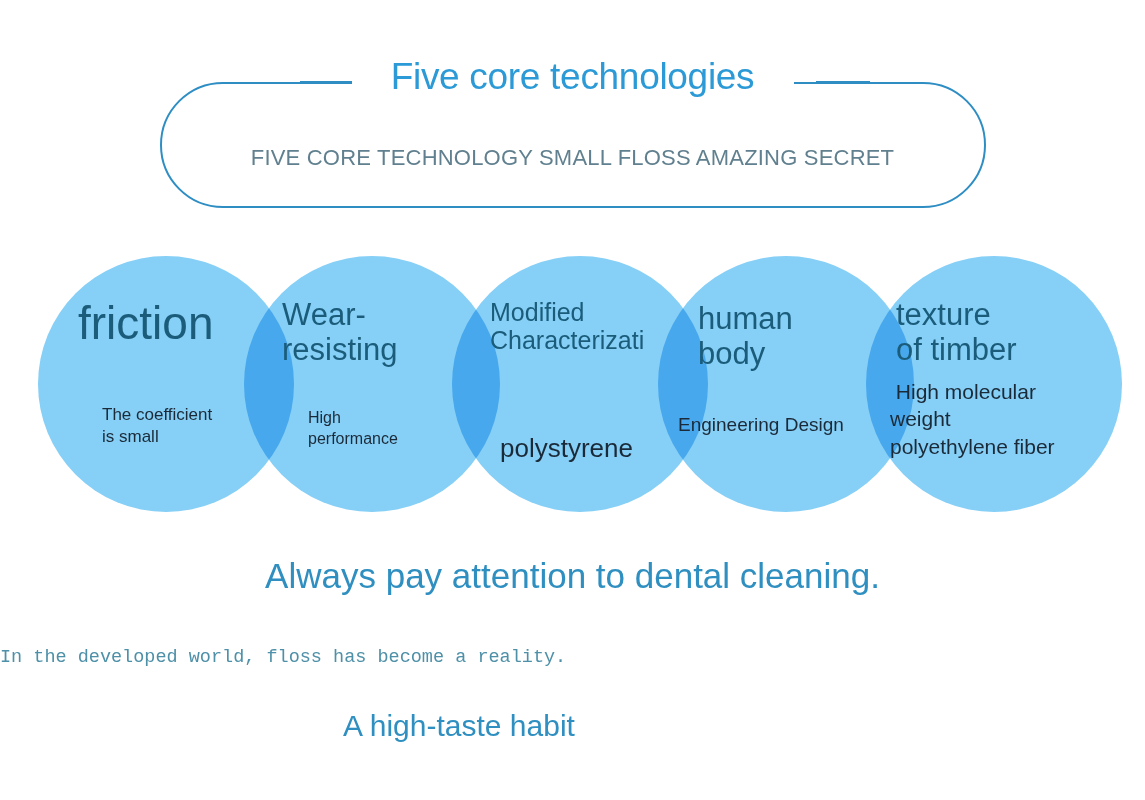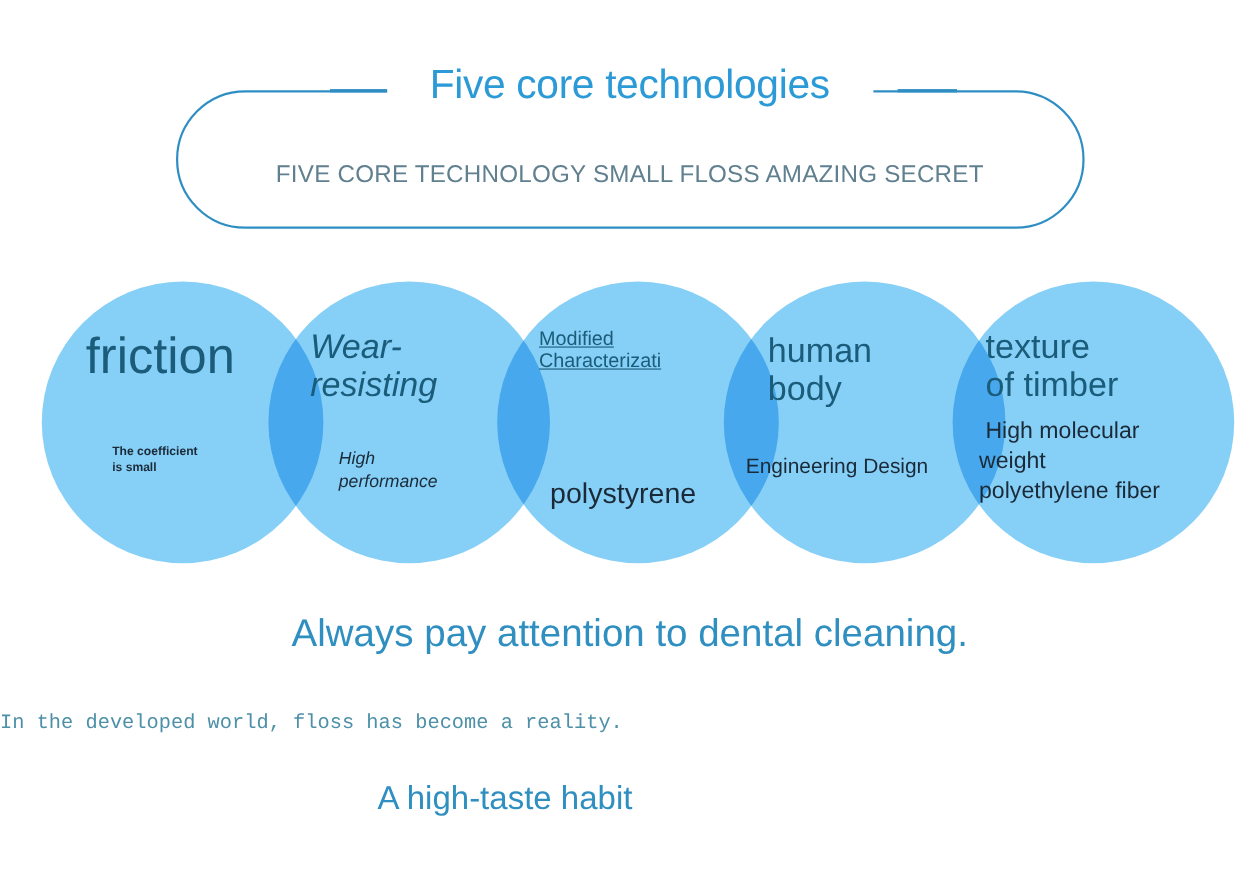--- a/index.html
+++ b/index.html
@@ -97,46 +97,46 @@
 
   
   .circle-text {
     position: absolute;
     top: 256px;
     width: 256px;
     height: 256px;
     box-sizing: border-box;
   }
   #circle-text-1 { left: 38px; }
-  #circle-text-2 { left: 244px; font-style: italic; }
+  #circle-text-2 { left: 244px; }
   #circle-text-3 { left: 452px; }
   #circle-text-4 { left: 658px; }
   #circle-text-5 { left: 866px; }
 
   .circle-heading {
     position: absolute;
     color: #1a5c7a;
     line-height: 1.12;
     white-space: pre;
   }
   .circle-sub {
     position: absolute;
     color: #1b2a38;
     line-height: 1.3;
     white-space: pre;
   }
 
   
   #heading-1 { left: 40px;  top: 42px;  font-size: 46px; }
-  #sub-1     { left: 64px;  top: 148px; font-size: 11px; font-weight: bold; }
+  #sub-1     { left: 64px;  top: 148px; font-size: 17px; }
 
   #heading-2 { left: 38px;  top: 42px;  font-size: 31px; }
   #sub-2     { left: 64px;  top: 152px; font-size: 16px; }
 
-  #heading-3 { left: 38px;  top: 42px;  font-size: 18px; width: 210px; overflow: hidden; text-decoration: underline; }
+  #heading-3 { left: 38px;  top: 42px;  font-size: 25px; width: 210px; overflow: hidden; }
   #sub-3     { left: 48px;  top: 160px; font-size: 26px; margin-top: 16px; }
 
   #heading-4 { left: 40px;  top: 46px;  font-size: 31px; }
   #sub-4     { left: 20px;  top: 157px; font-size: 19px; }
 
   #heading-5 { left: 30px;  top: 42px;  font-size: 31px; }
   #sub-5     { left: 24px;  top: 122px; font-size: 21px; }
 
   
   #footer-headline {

